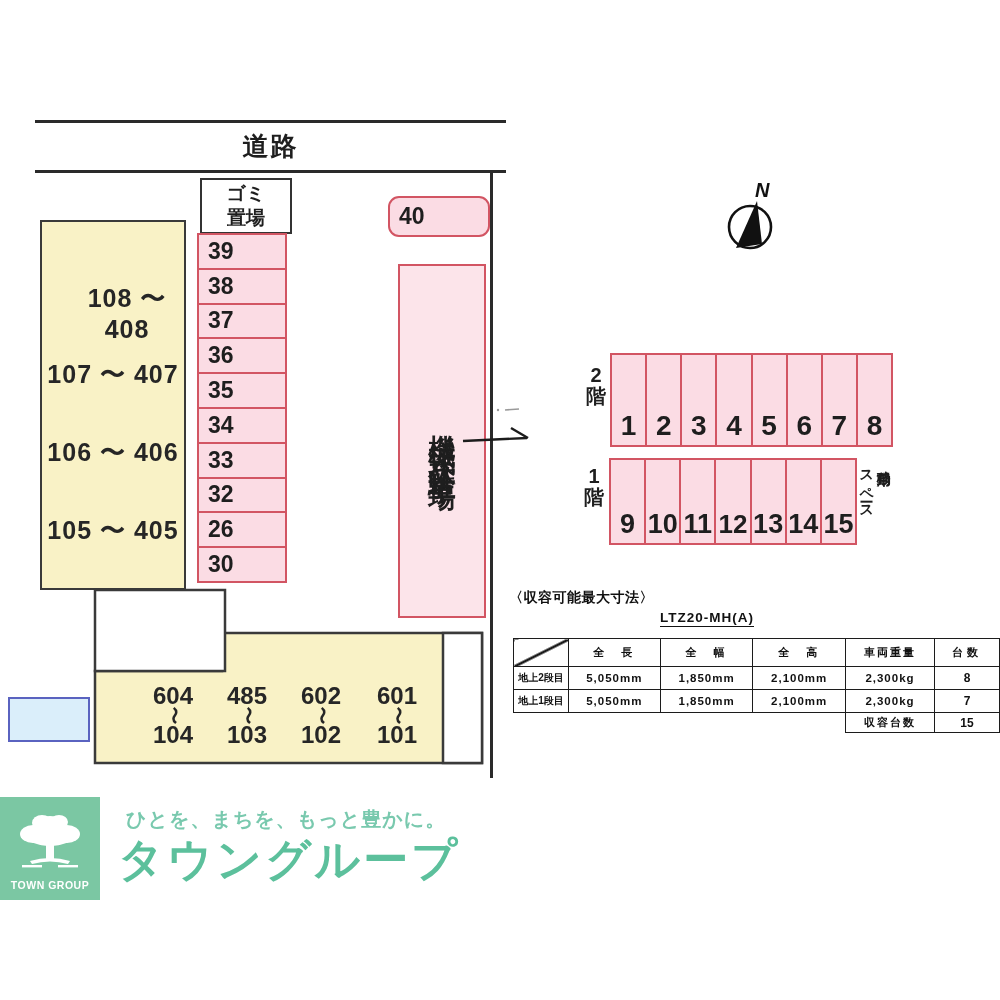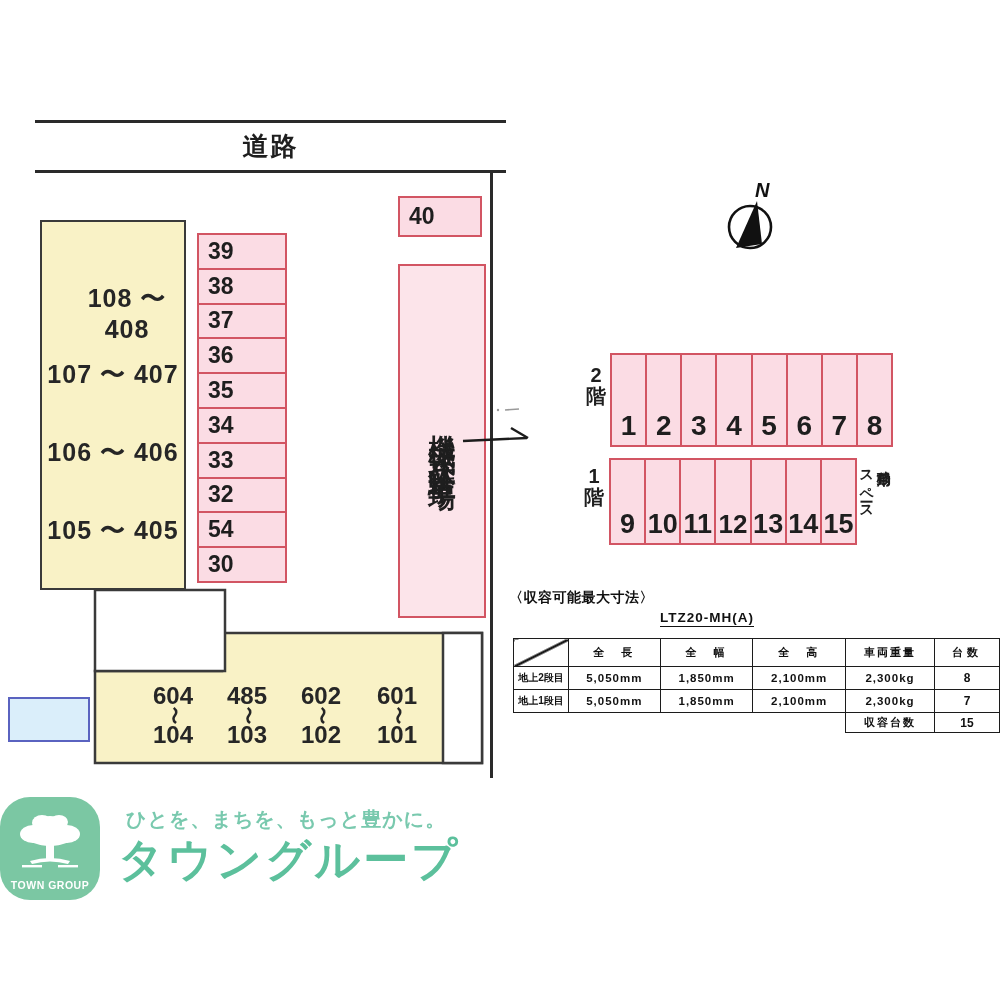--- a/index.html
+++ b/index.html
@@ -50,58 +50,62 @@
   table.spec td,table.spec th{border:1.8px solid #1c1c1c;font-weight:700;color:#111;
               padding:0 16px;white-space:nowrap;overflow:hidden;}
   table.spec .hdr{font-size:11px;text-align:center;letter-spacing:3px;}
   table.spec .rowlab{font-size:10px;text-align:center;letter-spacing:0;padding:0 1px;}
   table.spec .val{font-size:11.5px;text-align:center;letter-spacing:1px;}
   table.spec .cnt{font-size:12px;text-align:center;}
   table.spec .diag{border:1.8px solid #1c1c1c;
      background:linear-gradient(to bottom right,transparent 47.5%,#1c1c1c 47.5%,#1c1c1c 53%,transparent 53%);}
   table.spec .noborder{border:none;background:transparent;}
   
-  .logo-box{background:#7bc7a3;display:block;border-radius:30px;}
+  .logo-box{background:#7bc7a3;display:block;}
   .logo-text{position:absolute;left:0;width:100%;text-align:center;color:#ffffff;
              font-size:10.5px;font-weight:700;letter-spacing:0.5px;}
   .tagline{font-size:20px;font-weight:700;color:#79c9ae;letter-spacing:1px;}
   .company{font-size:45px;font-weight:700;color:#5cc09c;letter-spacing:3px;}
 </style>
 </head>
 <body>
 
 <div id="canvas">
 
   <div class="abs road-line" style="left:35px;top:120px;width:471px;"></div>
   <div class="abs road-label" style="left:35px;top:129px;width:471px;">道路</div>
   <div class="abs road-line" style="left:35px;top:170px;width:471px;"></div>
   <div class="abs vline" style="left:490px;top:170px;height:608px;"></div>
 
-
-  <div class="abs pink space40" style="left:398px;top:196px;width:84px;height:41px;">
+  <div class="abs trash" style="left:200px;top:178px;width:92px;height:56px;">
+    <span>ゴミ</span>
+    <span>置場</span>
+  </div>
+
+  <div class="abs pink space40" style="left:388px;top:196px;width:102px;height:41px;border-radius:11px;">
     <span>40</span>
   </div>
 
   <div class="abs yellow" style="left:40px;top:220px;width:146px;height:370px;">
     <div class="abs unit-label" style="left:0;top:60px;width:100%;padding-left:28px;">108 〜 408</div>
     <div class="abs unit-label" style="left:0;top:136px;width:100%;">107 〜 407</div>
     <div class="abs unit-label" style="left:0;top:214px;width:100%;">106 〜 406</div>
     <div class="abs unit-label" style="left:0;top:292px;width:100%;">105 〜 405</div>
   </div>
 
   <div class="abs pcol" style="left:197px;top:233px;width:90px;height:350px;">
     <div class="cell">39</div>
     <div class="cell">38</div>
     <div class="cell">37</div>
     <div class="cell">36</div>
     <div class="cell">35</div>
     <div class="cell">34</div>
     <div class="cell">33</div>
     <div class="cell">32</div>
-    <div class="cell">54</div>
+    <div class="cell">26</div>
     <div class="cell">30</div>
   </div>
 
   <div class="abs pink-light mech" style="left:398px;top:264px;width:88px;height:354px;">
     <div class="vtext">機械式立体駐車場</div>
   </div>
 
   <svg class="abs" style="left:0;top:560px;" width="520" height="230" viewBox="0 0 520 230">
     <polygon points="95,111 222,111 222,73 482,73 482,203 95,203" fill="#f9f2c6" stroke="#3a3a3a" stroke-width="2.5"></polygon>
     <rect x="443" y="73" width="39" height="130" fill="#ffffff" stroke="#3a3a3a" stroke-width="2.5"></rect>

